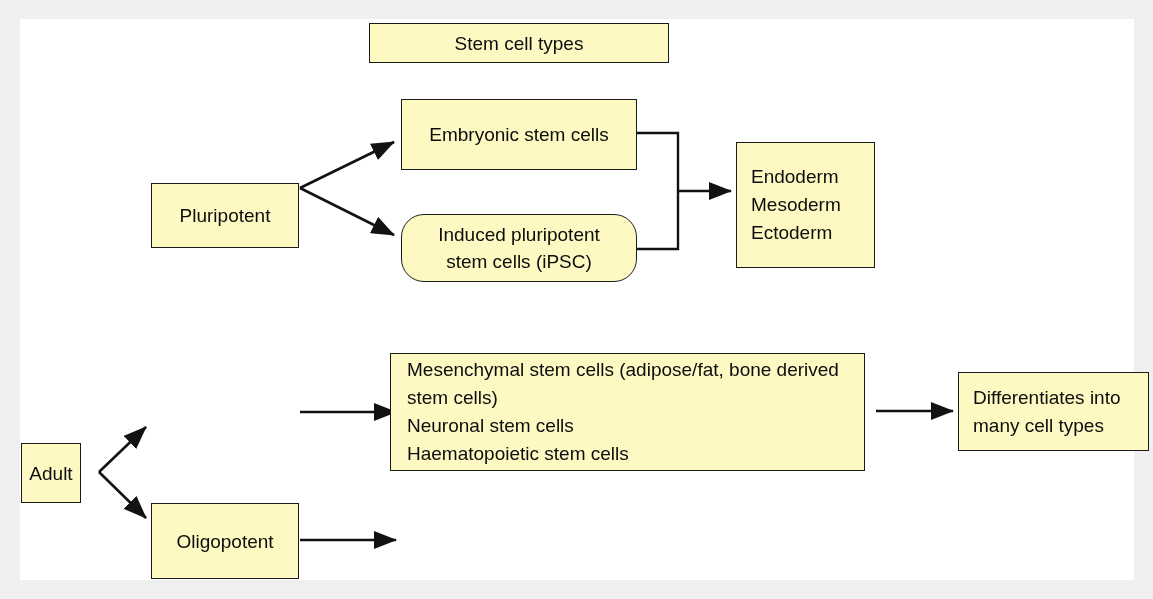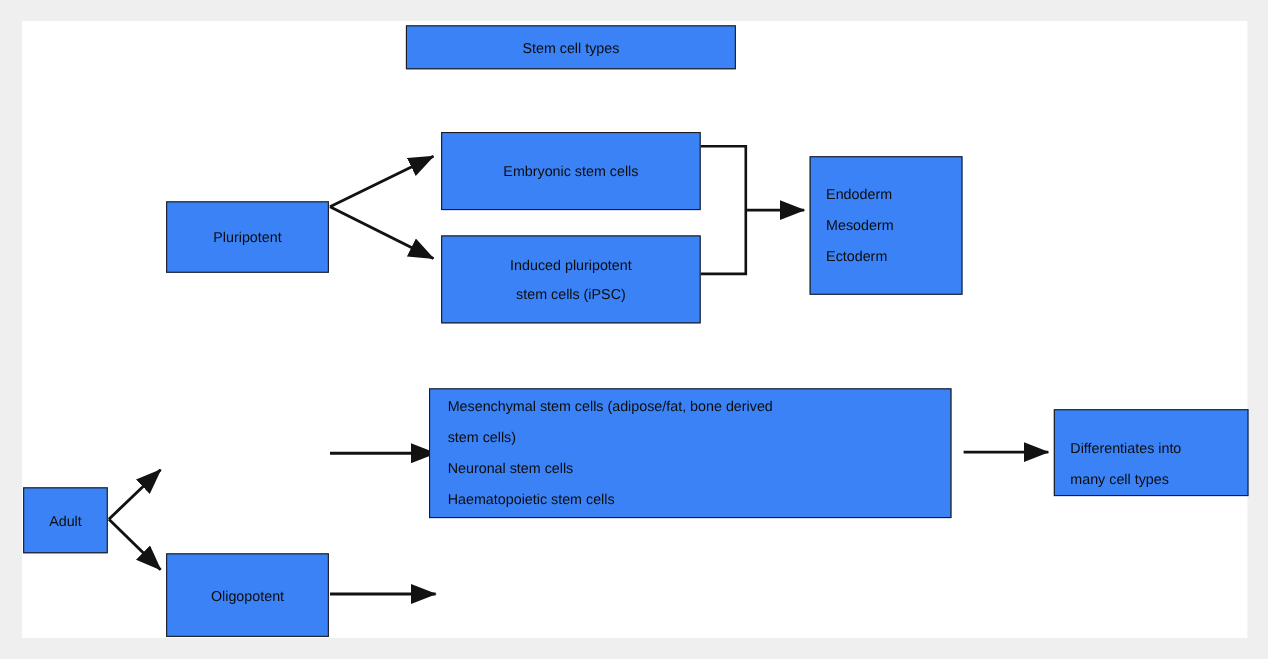--- a/index.html
+++ b/index.html
@@ -33,23 +33,23 @@
     left: 0;
     top: 0;
     width: 1153px;
     height: 599px;
     pointer-events: none;
   }
   .node {
     position: absolute;
     box-sizing: border-box;
     border: 1.6px solid #1b1b1b;
-    background: #3b82f6;
+    background: #fef9c3;
     color: #0d0d0d;
-    font-size: 13px;
+    font-size: 19px;
     line-height: 25px;
     display: flex;
     align-items: center;
     overflow: hidden;
   }
   .node.center {
     justify-content: center;
     text-align: center;
   }
   .node.left {
@@ -61,29 +61,29 @@
     white-space: pre-line;
     padding: 0 10px;
   }
   .node.left .txt {
     padding: 0 0 0 14px;
   }
 
   
   #node-title        { left: 369px;  top: 23px;  width: 300px; height: 40px; }
   #node-pluripotent  { left: 151px;  top: 155px; width: 148px; height: 65px; margin-top: 28px; }
-  #node-embryonic    { left: 401px;  top: 99px;  width: 236px; height: 71px; margin-top: 21px; }
-  #node-ipsc         { left: 401px;  top: 214px; width: 236px; height: 80px; }
+  #node-embryonic    { left: 401px;  top: 99px;  width: 236px; height: 71px; }
+  #node-ipsc         { left: 401px;  top: 214px; width: 236px; height: 68px; border-radius: 23px; }
   #node-germlayers   { left: 736px;  top: 142px; width: 139px; height: 126px; }
-  #node-adult        { left: 21px;   top: 443px; width: 77px;  height: 60px; }
+  #node-adult        { left: 21px;   top: 443px; width: 60px;  height: 60px; }
   #node-multipotent  { left: 151px;  top: 375px; width: 148px; height: 76px; }
   #node-oligopotent  { left: 151px;  top: 503px; width: 148px; height: 76px; }
   #node-multi-out    { left: 390px;  top: 353px; width: 475px; height: 118px; }
   #node-oligo-out    { left: 401px;  top: 494px; width: 318px; height: 85px; }
-  #node-differentiate{ left: 958px;  top: 372px; width: 177px; height: 79px; align-items: flex-end; }
+  #node-differentiate{ left: 958px;  top: 372px; width: 191px; height: 79px; }
 
   #node-germlayers .txt { line-height: 28px; }
   #node-multi-out .txt  { line-height: 28px; padding-left: 16px; padding-right: 8px; }
   #node-oligo-out .txt  { line-height: 28px; padding-left: 16px; }
   #node-differentiate .txt { line-height: 28px; padding-left: 14px; }
   #node-ipsc .txt { line-height: 27px; }
 </style>
 </head>
 <body>
 

